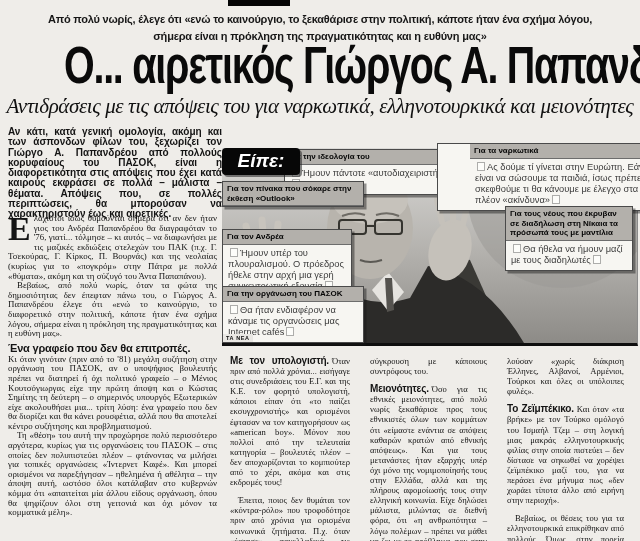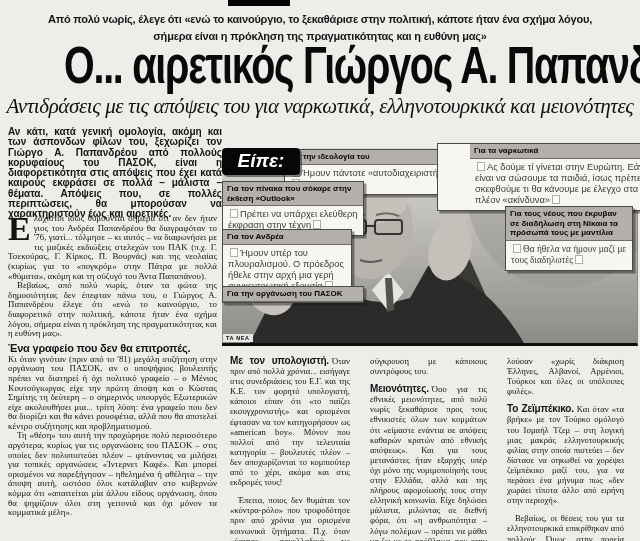--- a/index.html
+++ b/index.html
@@ -42,21 +42,21 @@
   .eipe{position:absolute;left:222px;top:148px;width:78px;height:27px;background:#070707;color:#ffffff;z-index:7;
         font-family:"Liberation Sans",sans-serif;font-weight:bold;font-style:italic;font-size:19px;line-height:26px;
         text-align:center;border-radius:4px;box-shadow:2px 2px 0 rgba(35,35,35,.55);}
 
   
   .callout{position:absolute;z-index:5;font-family:"Liberation Sans",sans-serif;background:#f7f6f2;
         border:1px solid #4a4a4a;box-shadow:2.5px 2.5px 0 rgba(25,25,25,.45);}
   .callout-label{background:#b3b0ab;color:#060606;font-weight:bold;font-size:8px;line-height:9.5px;
         padding:2px 4px;border-bottom:1px solid #6d6d6d;}
   .callout-quote{font-size:9.3px;line-height:11px;color:#3b3b3b;padding:3px 5px 4px;}
-  .callout-quote.pad-left{font-family:Liberation Serif, serif;}
+  .callout-quote.pad-left{}
   .qbox{display:inline-block;width:6px;height:7px;border:1px solid #adadab;background:#fdfdfa;
         margin:0 2px;vertical-align:-1px;}
 
   
   .colx{position:absolute;top:348px;height:193px;overflow:hidden;font-size:8.6px;line-height:10.1px;
         text-align:justify;}
   .col2{left:222px;width:136px;}
   .col3{left:362px;width:133px;}
   .col4{left:499px;width:133px;}
   .colx p{margin:8px;}
@@ -122,30 +122,30 @@
 
   <div class="eipe">Είπε:</div>
 
   <div class="callout" style="left:284px;top:149px;width:172px;">
     <div class="callout-label">Για την ιδεολογία του</div>
     <div class="callout-quote"><span class="qbox"></span><span>Ήμουν πάντοτε «αυτοδιαχειριστής»</span><span class="qbox"></span></div>
   </div>
 
   <div class="callout" style="left:222px;top:181px;width:140px;">
     <div class="callout-label">Για τον πίνακα που σόκαρε στην έκθεση «Outlook»</div>
-    <div class="callout-quote"><span class="qbox"></span><span>Πρέπει να υπάρχει ελεύθερη έκφραση στην τέχνη</span><span class="qbox"></span></div>
   </div>
 
   <div class="callout" style="left:222px;top:229px;width:128px;">
     <div class="callout-label">Για τον Ανδρέα</div>
     <div class="callout-quote"><span class="qbox"></span><span>Ήμουν υπέρ του πλουραλισμού. Ο πρόεδρος ήθελε στην αρχή μια γερή συγκεντρωτική εξουσία</span><span class="qbox"></span></div>
   </div>
 
   <div class="callout" style="left:222px;top:286px;width:140px;">
     <div class="callout-label">Για την οργάνωση του ΠΑΣΟΚ</div>
+    <div class="callout-quote"><span class="qbox"></span><span>Θα ήταν ενδιαφέρον να κάναμε τις οργανώσεις μας Internet cafés</span><span class="qbox"></span></div>
   </div>
 
   <div class="callout" style="left:437px;top:143px;width:192px;padding-left:32px;">
     <div class="callout-label">Για τα ναρκωτικά</div>
     <div class="callout-quote"><span class="qbox"></span><span>Ας δούμε τί γίνεται στην Ευρώπη. Εάν είναι να σώσουμε τα παιδιά, ίσως πρέπει να σκεφθούμε τι θα κάνουμε με έλεγχο στα πλέον «ακίνδυνα»</span><span class="qbox"></span></div>
   </div>
 
   <div class="callout" style="left:505px;top:206px;width:126px;">
     <div class="callout-label">Για τους νέους που έκρυβαν σε διαδήλωση στη Νίκαια τα πρόσωπά τους με μαντίλια</div>
     <div class="callout-quote pad-left"><span class="qbox"></span><span>Θα ήθελα να ήμουν μαζί με τους διαδηλωτές</span><span class="qbox"></span></div>

